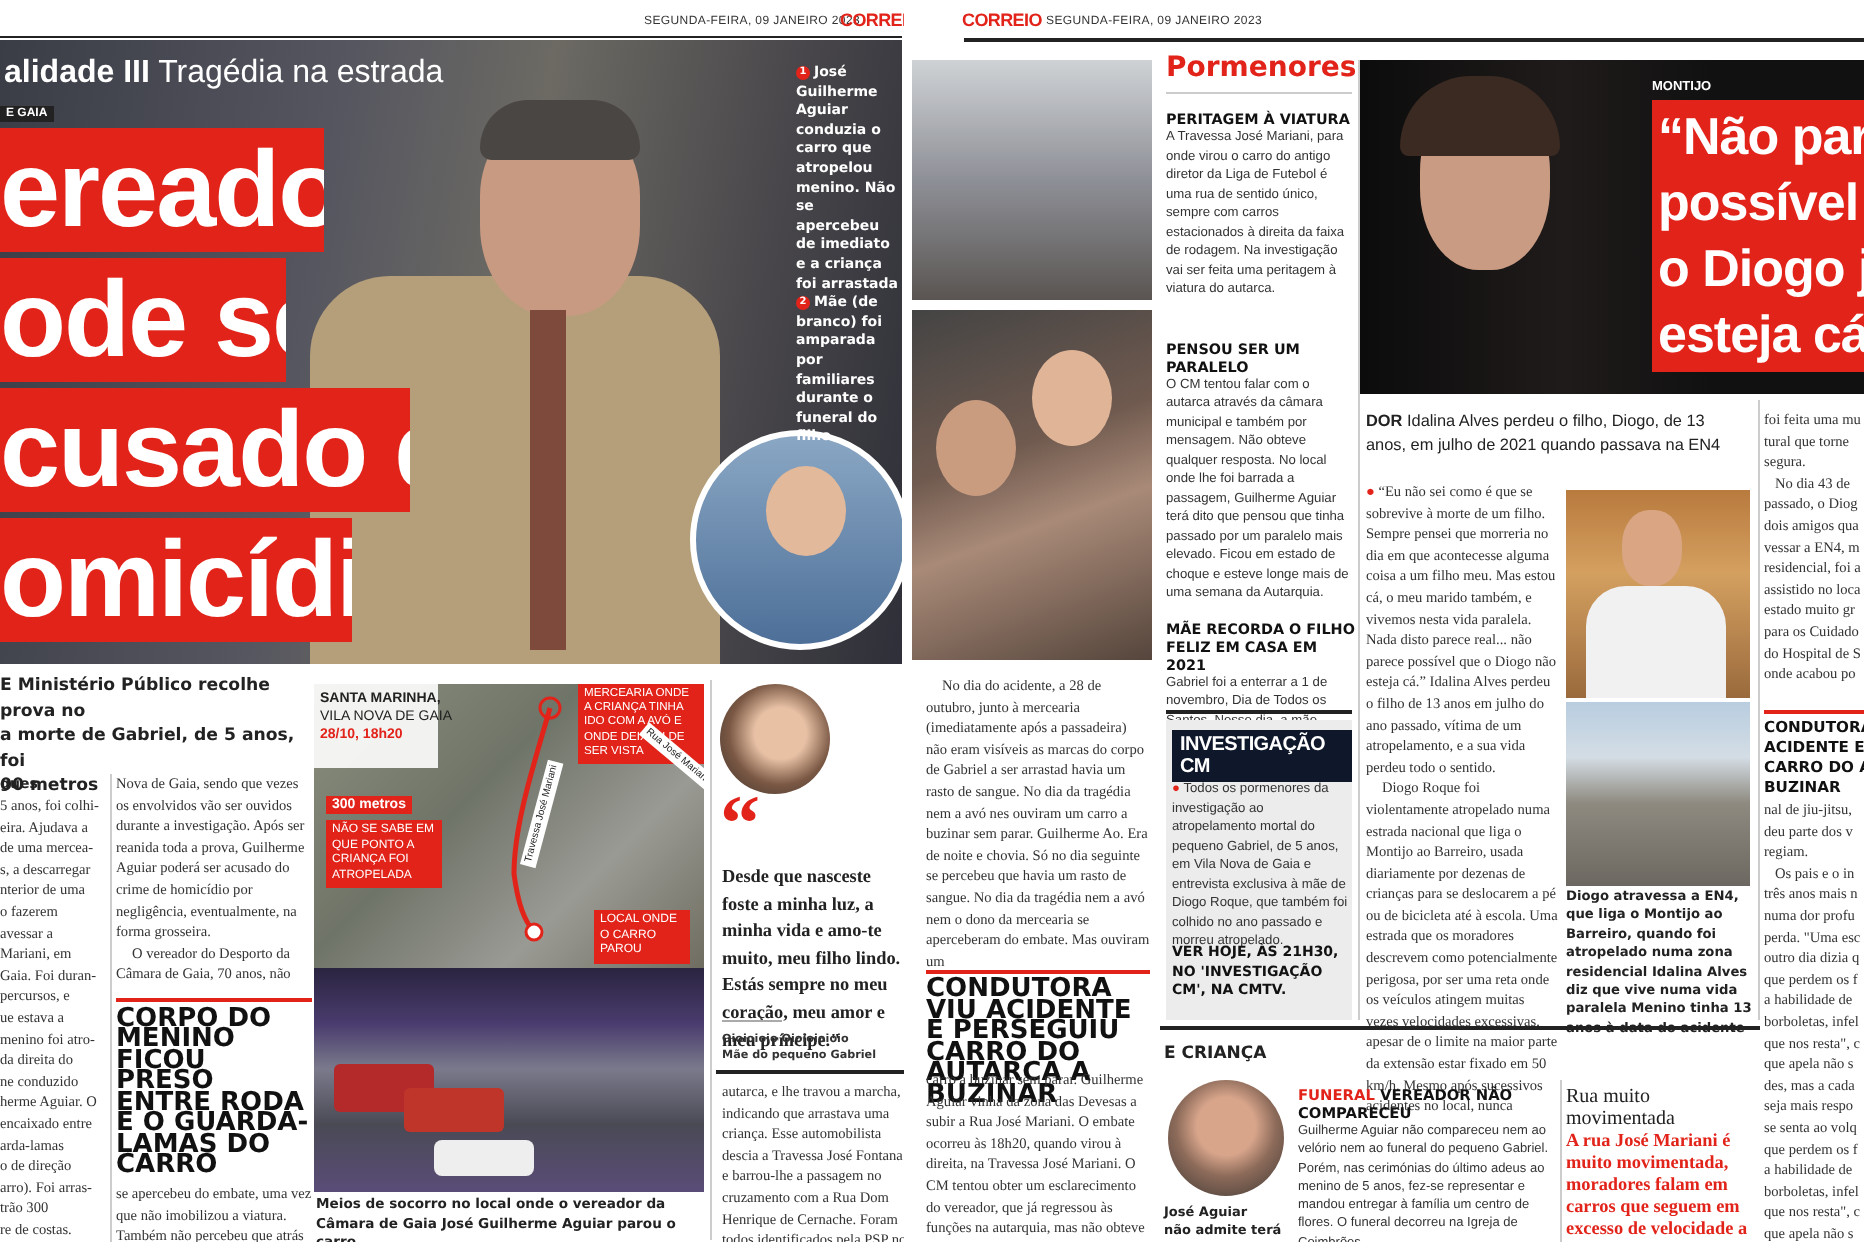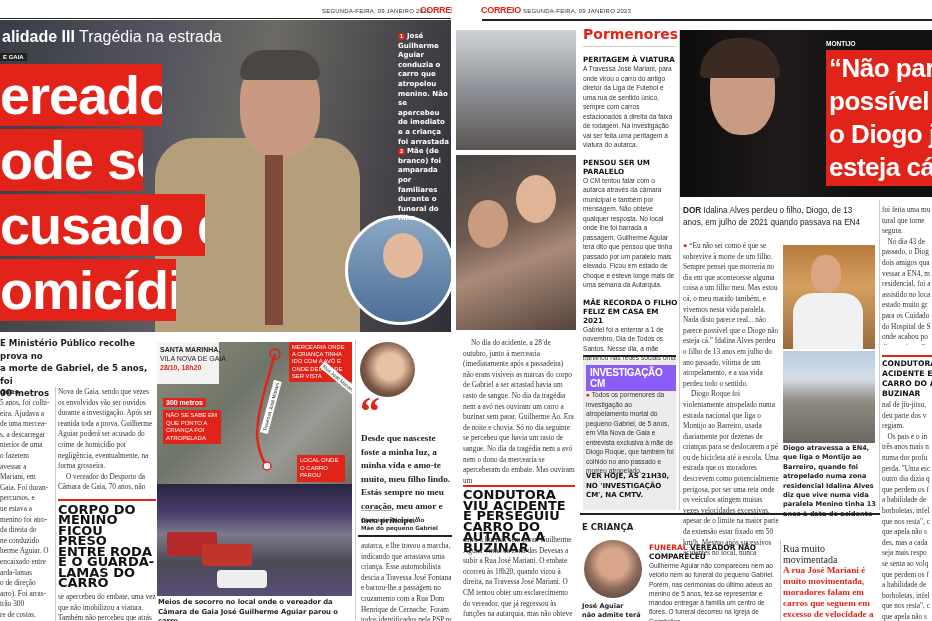--- a/index.html
+++ b/index.html
@@ -151,28 +151,28 @@
 <div class="abs body-text" style="left:463px;top:338px;width:112px;text-indent:8px">No dia do acidente, a 28 de outubro, junto à mercearia (imediatamente após a passadeira) não eram visíveis as marcas do corpo de Gabriel a ser arrastad havia um rasto de sangue. No dia da tragédia nem a avó nes ouviram um carro a buzinar sem parar. Guilherme Ao. Era de noite e chovia. Só no dia seguinte se percebeu que havia um rasto de sangue. No dia da tragédia nem a avó nem o dono da mercearia se aperceberam do embate. Mas ouviram um</div>
 <div class="abs rule-red" style="left:463px;top:485px;width:112px"></div>
 <div class="abs sub-head" style="left:463px;top:490px;width:112px">CONDUTORA VIU ACIDENTE E PERSEGUIU CARRO DO AUTARCA A BUZINAR</div>
 <div class="abs body-text" style="left:463px;top:535px;width:112px">carro a buzinar sem parar. Guilherme Aguiar vinha da zona das Devesas a subir a Rua José Mariani. O embate ocorreu às 18h20, quando virou à direita, na Travessa José Mariani. O CM tentou obter um esclarecimento do vereador, que já regressou às funções na autarquia, mas não obteve resposta.</div>
 
 <div class="abs sans red" style="left:583px;top:26px;font-size:14px;font-weight:700">Pormenores</div>
 <div class="abs" style="left:583px;top:46px;width:93px;height:1px;background:#ccc"></div>
 <div class="abs" style="left:583px;top:55px;width:95px">
   <p class="sub-head" style="font-size:7.2px;line-height:9px">PERITAGEM À VIATURA</p>
   <p class="lib" style="font-size:6.6px;line-height:9.5px;color:#333">A Travessa José Mariani, para onde virou o carro do antigo diretor da Liga de Futebol é uma rua de sentido único, sempre com carros estacionados à direita da faixa de rodagem. Na investigação vai ser feita uma peritagem à viatura do autarca.</p>
-  <p class="sub-head" style="font-size:7.2px;line-height:9px;margin-top:8px">PENSOU SER UM PARALELO</p>
+  <p class="sub-head" style="font-size:7.2px;line-height:9px;margin-top:20px">PENSOU SER UM PARALELO</p>
   <p class="lib" style="font-size:6.6px;line-height:9.5px;color:#333">O CM tentou falar com o autarca através da câmara municipal e também por mensagem. Não obteve qualquer resposta. No local onde lhe foi barrada a passagem, Guilherme Aguiar terá dito que pensou que tinha passado por um paralelo mais elevado. Ficou em estado de choque e esteve longe mais de uma semana da Autarquia.</p>
   <p class="sub-head" style="font-size:7.2px;line-height:9px;margin-top:8px">MÃE RECORDA O FILHO FELIZ EM CASA EM 2021</p>
   <p class="lib" style="font-size:6.6px;line-height:9.5px;color:#333">Gabriel foi a enterrar a 1 de novembro, Dia de Todos os Santos. Nesse dia, a mãe partilhou nas redes sociais uma memória do menino, que sofria de autismo, feliz em casa, precisamente um ano antes.</p>
 </div>
 <div class="abs rule-dark" style="left:583px;top:355px;width:93px"></div>
 <div class="abs" style="left:583px;top:360px;width:93px;height:150px;background:#ececec">
-  <div class="abs lib" style="left:3px;top:5px;background:#8b5cf6;color:#fff;font-size:10px;font-weight:700;padding:2px 4px;letter-spacing:-.3px">INVESTIGAÇÃO CM</div>
+  <div class="abs lib" style="left:3px;top:5px;background:#0f172a;color:#fff;font-size:10px;font-weight:700;padding:2px 4px;letter-spacing:-.3px">INVESTIGAÇÃO CM</div>
   <div class="abs lib" style="left:3px;top:30px;width:88px;font-size:6.6px;line-height:9.5px;color:#333"><span class="red">● </span><span>Todos os pormenores da investigação ao atropelamento mortal do pequeno Gabriel, de 5 anos, em Vila Nova de Gaia e entrevista exclusiva à mãe de Diogo Roque, que também foi colhido no ano passado e morreu atropelado.</span></div>
   <div class="abs sub-head" style="left:3px;top:112px;width:88px;font-size:7px;line-height:9.5px">VER HOJE, ÀS 21H30, NO 'INVESTIGAÇÃO CM', NA CMTV.</div>
 </div>
 
 <div class="abs" style="left:680px;top:30px;width:252px;height:167px;background:linear-gradient(90deg,#0c0c0c,#1f1b1a 40%,#111 70%)">
   <div class="abs" style="left:30px;top:15px;width:65px;height:90px;border-radius:45%;background:#c99b82"></div>
   <div class="abs" style="left:20px;top:8px;width:80px;height:40px;border-radius:40px 40px 5px 5px;background:#3a2a22"></div>
 </div>
 <div class="abs lib" style="left:826px;top:40px;color:#fff;font-size:6.5px;font-weight:700">MONTIJO</div>
 <div class="abs" style="left:826px;top:50px;width:106px;background:#e2231a;height:136px">

